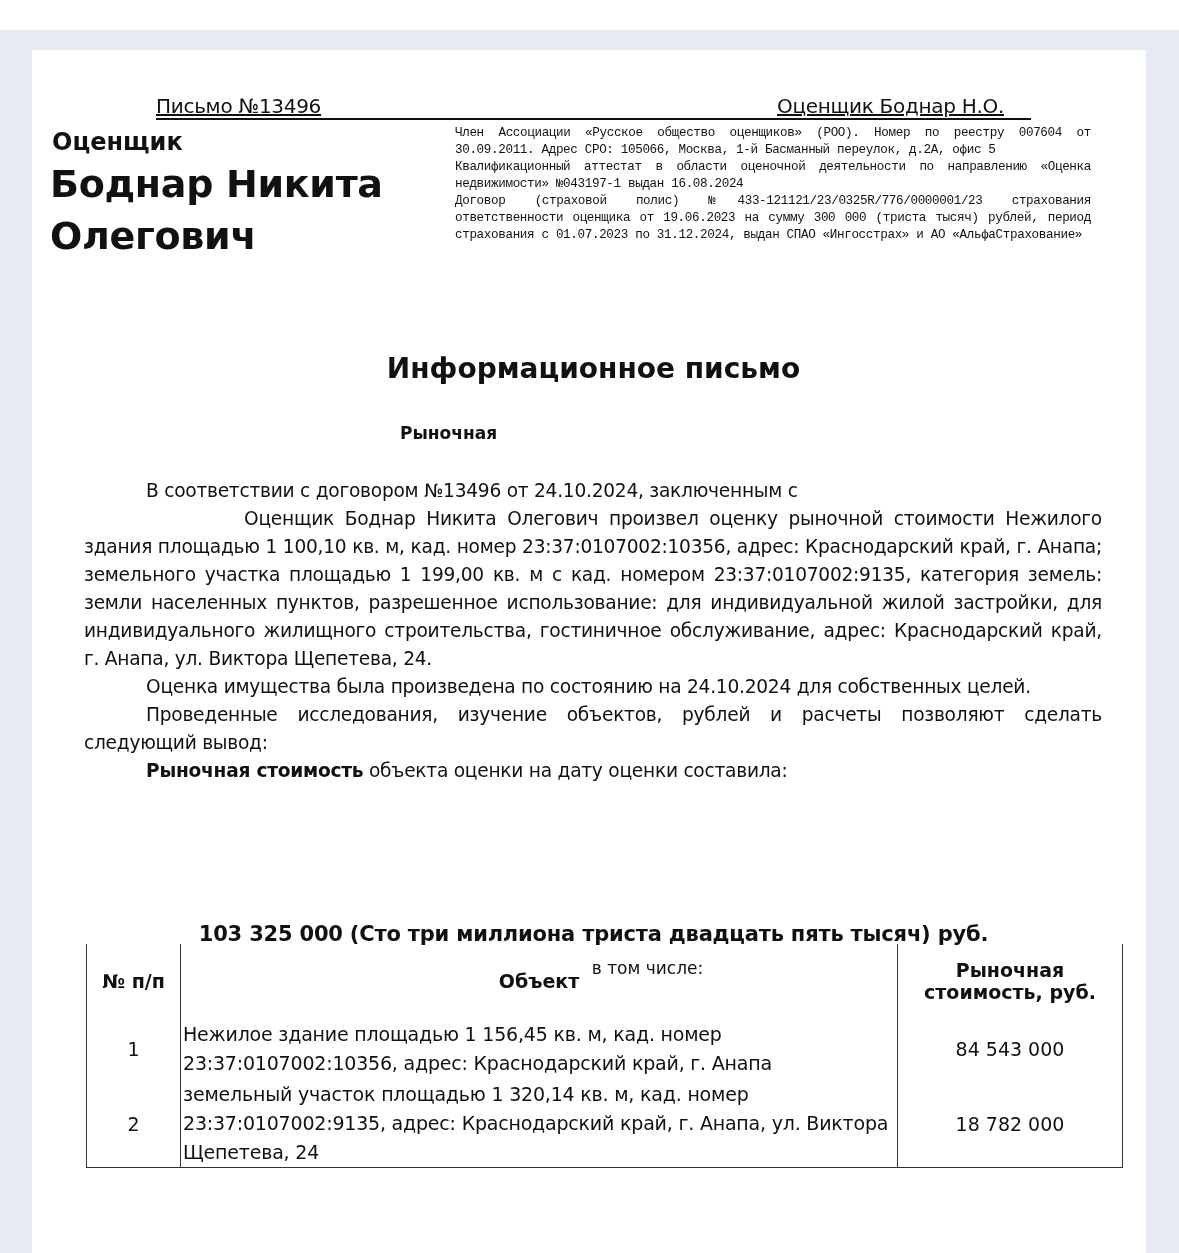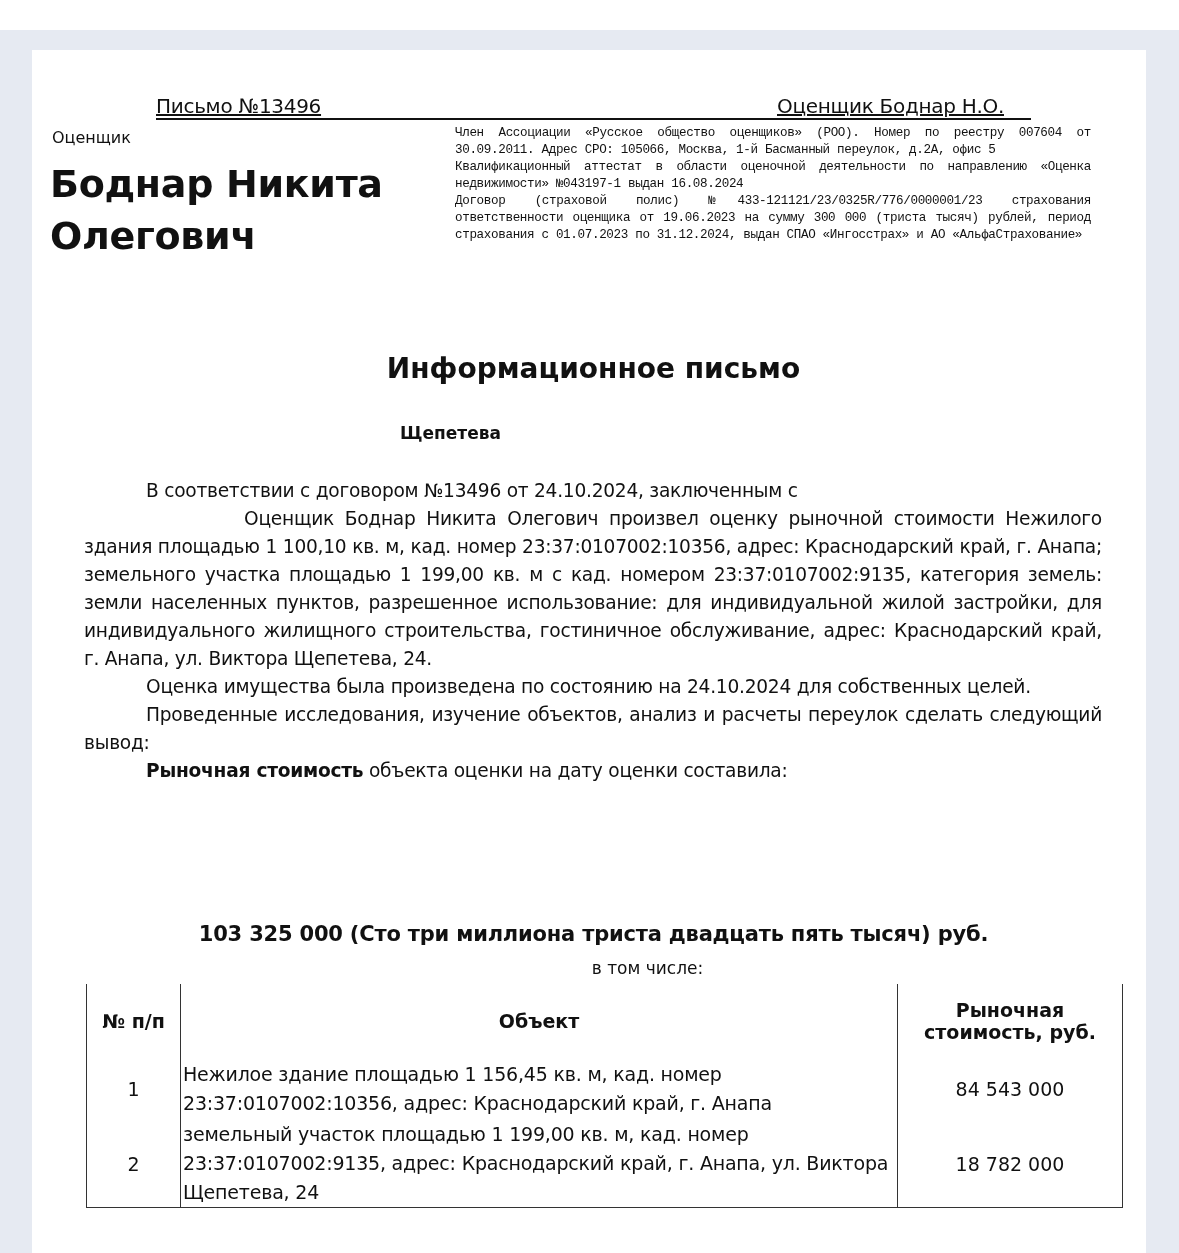--- a/index.html
+++ b/index.html
@@ -20,21 +20,21 @@
   .abs { position: absolute; }
   .hdr-line {
     position: absolute; left: 156px; top: 118px; width: 875px; height: 2px; background: #111;
   }
   .letter-no {
     left: 156px; top: 94px; font-size: 20px; text-decoration: underline; letter-spacing: -0.3px;
   }
   .appraiser-short {
     left: 777px; top: 94px; font-size: 20px; text-decoration: underline; letter-spacing: -0.3px;
   }
-  .lbl-appr { left: 52px; top: 128px; font-size: 16px; font-weight: normal; }
+  .lbl-appr { left: 52px; top: 128px; font-size: 24px; font-weight: bold; }
   .big-name {
     left: 50px; top: 158px; font-size: 38px; font-weight: bold; line-height: 52px; letter-spacing: -0.3px;
   }
   .creds {
     left: 455px; top: 125px; width: 636px; font-size: 12.6px; line-height: 17px;
     text-align: justify; letter-spacing: -0.35px; font-family: Liberation Mono, monospace;
   }
   .creds p { margin: 0; }
   .doc-title {
     left: 0; top: 352px; width: 1179px; text-align: center; font-size: 28px; font-weight: bold;
@@ -46,21 +46,21 @@
     text-align: justify; letter-spacing: -0.25px;
   }
   .body-text p { margin: 0; text-indent: 62px; }
   .body-text .gap { display: inline-block; width: 160px; }
   .total {
     left: 0; top: 898px; width: 1179px; text-align: center; font-size: 21px; font-weight: bold;
     padding-left: 8px; box-sizing: border-box; letter-spacing: -0.2px; margin-top: 24px;
   }
   .incl { left: 0; top: 958px; width: 1179px; text-align: center; font-size: 17px; padding-left: 116px; box-sizing: border-box; }
   table.vals {
-    position: absolute; left: 86px; top: 984px; width: 1037px; border-collapse: collapse;
+    position: absolute; left: 86px; top: 944px; width: 1037px; border-collapse: collapse;
     font-size: 19px;
     padding-left: 24px;
   }
   table.vals th, table.vals td {
     border-left: 1.5px solid #333; border-right: 1.5px solid #333; padding: 0 2px;
     vertical-align: middle;
   }
   table.vals tr:last-child td { border-bottom: 1.5px solid #333; }
   table.vals th { font-weight: bold; height: 74px; }
   .c1 { width: 89px; text-align: center; }
@@ -87,26 +87,26 @@
   <div>Олегович</div>
 </div>
 
 <div class="abs creds">
   <p>Член Ассоциации «Русское общество оценщиков» (РОО). Номер по реестру 007604 от 30.09.2011. Адрес СРО: 105066, Москва, 1-й Басманный переулок, д.2А, офис 5</p>
   <p>Квалификационный аттестат в области оценочной деятельности по направлению «Оценка недвижимости» №043197-1 выдан 16.08.2024</p>
   <p>Договор (страховой полис) №433-121121/23/0325R/776/0000001/23 страхования ответственности оценщика от 19.06.2023 на сумму 300 000 (триста тысяч) рублей, период страхования с 01.07.2023 по 31.12.2024, выдан СПАО «Ингосстрах» и АО «АльфаСтрахование»</p>
 </div>
 
 <div class="abs doc-title">Информационное письмо</div>
-<div class="abs dear">Щепетева</div>
+<div class="abs dear">Рыночная</div>
 
 <div class="abs body-text">
   <p><span>В соответствии с договором №13496 от 24.10.2024, заключенным с</span><br><span class="gap"></span><span>Оценщик Боднар Никита Олегович произвел оценку рыночной стоимости Нежилого здания площадью 1 100,10 кв. м, кад. номер 23:37:0107002:10356, адрес: Краснодарский край, г. Анапа; земельного участка площадью 1 199,00 кв. м с кад. номером 23:37:0107002:9135, категория земель: земли населенных пунктов, разрешенное использование: для индивидуальной жилой застройки, для индивидуального жилищного строительства, гостиничное обслуживание, адрес: Краснодарский край, г. Анапа, ул. Виктора Щепетева, 24.</span></p>
   <p>Оценка имущества была произведена по состоянию на 24.10.2024 для собственных целей.</p>
-  <p>Проведенные исследования, изучение объектов, анализ и расчеты переулок сделать следующий вывод:</p>
+  <p>Проведенные исследования, изучение объектов, рублей и расчеты позволяют сделать следующий вывод:</p>
   <p><b>Рыночная стоимость</b><span> объекта оценки на дату оценки составила:</span></p>
 </div>
 
 <div class="abs total">103 325 000 (Сто три миллиона триста двадцать пять тысяч) руб.</div>
 <div class="abs incl">в том числе:</div>
 
 <table class="vals">
   <thead>
     <tr>
       <th class="c1">№ п/п</th>
@@ -115,17 +115,17 @@
     </tr>
   </thead>
   <tbody>
     <tr class="r1">
       <td class="c1">1</td>
       <td class="c2 cell-obj">Нежилое здание площадью 1 156,45 кв. м, кад. номер 23:37:0107002:10356, адрес: Краснодарский край, г. Анапа</td>
       <td class="c3">84 543 000</td>
     </tr>
     <tr class="r2">
       <td class="c1">2</td>
-      <td class="c2 cell-obj">земельный участок площадью 1 199,00 кв. м, кад. номер 23:37:0107002:9135, адрес: Краснодарский край, г. Анапа, ул. Виктора Щепетева, 24</td>
+      <td class="c2 cell-obj">земельный участок площадью 1 320,14 кв. м, кад. номер 23:37:0107002:9135, адрес: Краснодарский край, г. Анапа, ул. Виктора Щепетева, 24</td>
       <td class="c3">18 782 000</td>
     </tr>
   </tbody>
 </table>
 
 </body></html>

